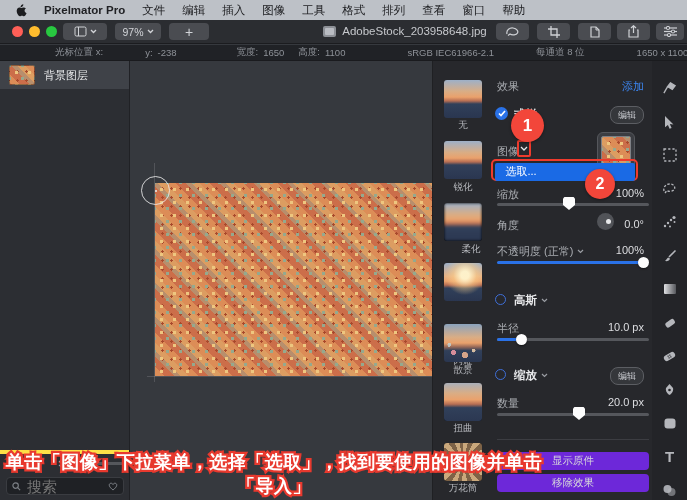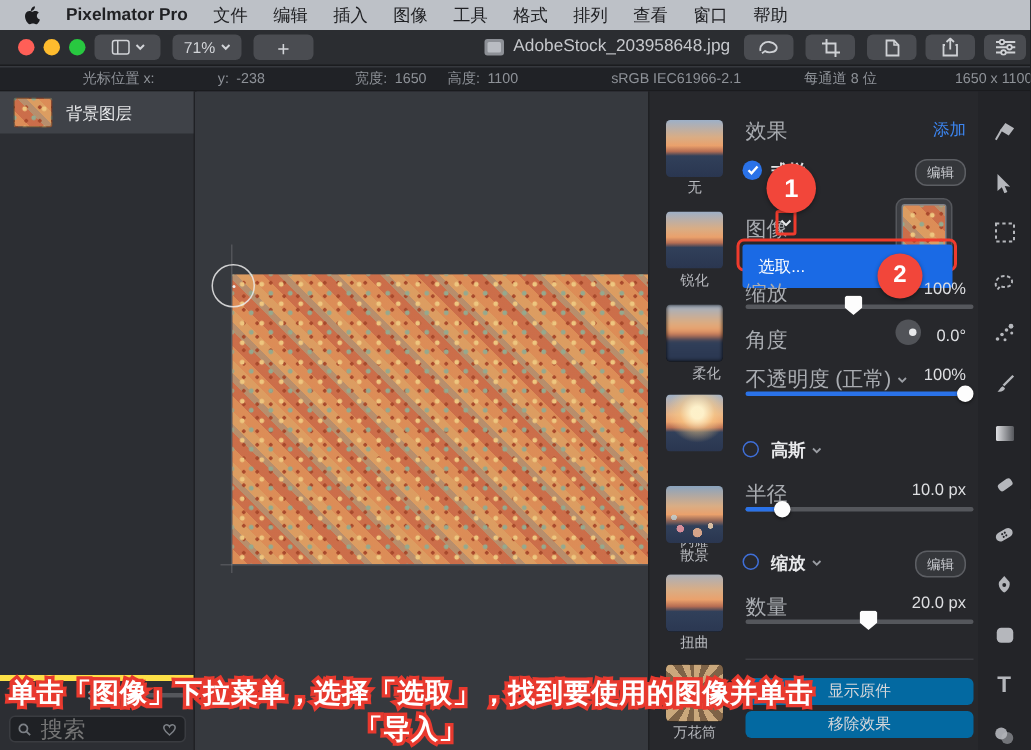--- a/index.html
+++ b/index.html
@@ -41,32 +41,32 @@
   
   .inspector{left:432px;top:61px;width:220px;height:439px;background:#27282c;border-left:1px solid #1f2023;}
   .fx-thumb{left:11px;width:38px;height:38px;border-radius:3px;overflow:hidden;background:#000;}
   .fx-img{width:100%;height:100%;background:linear-gradient(180deg,#9db0c8 0%,#d9ad85 30%,#eaa16c 45%,#b76e53 55%,#31405a 63%,#2a3650 100%),radial-gradient(ellipse 11px 7px at 50% 57%,#1c2430 55%,transparent 60%);}
   .fx-label{left:0;width:60px;text-align:center;color:#b9bbc0;font-size:9.5px;}
   .v-soften{filter:blur(1.5px);}
   .v-shine{background:radial-gradient(circle at 55% 32%,rgba(255,244,205,.95) 12%,rgba(255,210,140,.5) 35%,transparent 60%),linear-gradient(180deg,#9db0c8 0%,#e6b184 35%,#eaa16c 48%,#b76e53 58%,#31405a 66%,#2a3650 100%);}
   .v-bokeh{background:radial-gradient(circle 4px at 25% 75%,rgba(255,160,170,.8) 60%,transparent 65%),radial-gradient(circle 5px at 55% 82%,rgba(255,190,150,.8) 60%,transparent 65%),radial-gradient(circle 3px at 78% 70%,rgba(255,220,180,.8) 60%,transparent 65%),radial-gradient(circle 3px at 14% 55%,rgba(190,220,230,.7) 60%,transparent 65%),linear-gradient(180deg,#8aa3be 0%,#d9ad85 35%,#eaa16c 50%,#9a6a58 60%,#31405a 70%,#2a3650 100%);}
   .v-distort{transform:skewX(-8deg) scale(1.15);}
   .v-kaleido{background:repeating-conic-gradient(from 0deg at 50% 50%,#caa87c 0 14deg,#7e6347 14deg 28deg),radial-gradient(circle at 50% 50%,#f3e0b5 8%,transparent 30%);background-blend-mode:overlay;}
-  .ctl-label{color:#a9acb1;font-size:14px;}
+  .ctl-label{color:#a9acb1;font-size:11px;}
   .ctl-bold{color:#e8e9eb;font-size:11.5px;font-weight:bold;}
   .ctl-val{color:#dddee1;font-size:11px;text-align:right;}
   .track{height:3px;background:#55575c;border-radius:2px;}
   .track-blue{height:3px;background:#2a72e8;border-radius:2px;}
   .thumb-dot{width:11px;height:11px;background:#fdfdfd;border-radius:50%;box-shadow:0 1px 2px rgba(0,0,0,.5);}
   .thumb-shield{width:12px;height:13px;background:#fdfdfd;clip-path:polygon(50% 100%,0 62%,0 12%,12% 0,88% 0,100% 12%,100% 62%);box-shadow:0 1px 2px rgba(0,0,0,.5);}
   .pill{border:1px solid #5c5e63;border-radius:8px;color:#c9cbd0;font-size:9px;padding:1.5px 7px;background:#35373b;}
   .blue-link{color:#3c86f2;font-size:11px;}
   .check-circle{width:13px;height:13px;border-radius:50%;background:#2a72e8;display:flex;align-items:center;justify-content:center;}
   .radio-circle{width:11px;height:11px;border-radius:50%;border:1.5px solid #3f6fd8;background:transparent;}
-  .gray-btn{left:64px;width:152px;height:18px;background:#0369a1;border-radius:4px;color:#d6d7da;font-size:10.5px;display:flex;align-items:center;justify-content:center;}
+  .gray-btn{left:64px;width:152px;height:18px;background:#6d28d9;border-radius:4px;color:#d6d7da;font-size:10.5px;display:flex;align-items:center;justify-content:center;}
   .badge{background:#f2463a;border-radius:50%;color:#fff;font-weight:bold;display:flex;align-items:center;justify-content:center;box-shadow:0 1px 3px rgba(0,0,0,.4);}
   .red-box{border:2.5px solid #ef3b2d;border-radius:5px;}
   .menu-sel{background:#1a6ae5;border-radius:2px;color:#fff;font-size:11px;display:flex;align-items:center;padding-left:11px;}
   
   .toolstrip{left:652px;top:61px;width:35px;height:439px;background:#232428;display:flex;flex-direction:column;align-items:center;padding-top:15px;gap:9.5px;}
   .tool{width:24px;height:24px;display:flex;align-items:center;justify-content:center;color:#b5b7bc;border-radius:5px;flex:0 0 auto;}
   .tool svg{display:block;}
   
   .annotation{left:0;top:450px;width:548px;text-align:center;font-size:18px;font-weight:bold;color:#fff;z-index:50;
     -webkit-text-stroke:4.5px #e8392e;paint-order:stroke fill;letter-spacing:.5px;}
@@ -102,21 +102,21 @@
     <div class="abs tbtn" style="left:63px;width:44px;">
       <svg width="13" height="11" viewBox="0 0 13 11">
           <rect x="1" y="1" width="11" height="9" rx="1.5" fill="none" stroke="#d2d4d8"></rect>
           <line x1="4.5" y1="1" x2="4.5" y2="10" stroke="#d2d4d8"></line>
         </svg>
       <svg width="7" height="5" viewBox="0 0 7 5">
           <polyline points="1,1 3.5,3.5 6,1" fill="none" stroke="#d2d4d8" stroke-width="1.3"></polyline>
         </svg>
     </div>
     <div class="abs tbtn" style="left:115px;width:46px;">
-      <span>71%</span>
+      <span>97%</span>
       <svg width="7" height="5" viewBox="0 0 7 5">
           <polyline points="1,1 3.5,3.5 6,1" fill="none" stroke="#d2d4d8" stroke-width="1.3"></polyline>
         </svg>
     </div>
     <div class="abs tbtn" style="left:169px;width:40px;font-size:14px;">
         <span>+</span>
       </div>
     <div class="abs title">
       <span class="proxy"></span>
       <span>AdobeStock_203958648.jpg</span>
@@ -255,21 +255,21 @@
           <polyline points="1,1 4,4 7,1" fill="none" stroke="#e8e9eb" stroke-width="1.3"></polyline>
         </svg>
     </div>
     <div class="abs badge" style="left:78px;top:48px;width:33px;height:33px;font-size:17px;">1</div>
 
     <div class="abs" style="left:164px;top:71px;width:38px;height:43px;background:#3b3d42;border-radius:6px;border:1px solid #55575c;padding:3px;">
       <div class="pattern" style="width:100%;height:100%;border-radius:2px;border:1px solid #7e8085;"></div>
     </div>
 
     <div class="abs red-box" style="left:58px;top:98px;width:147px;height:22px;">
-      <div class="menu-sel" style="margin:1.5px;height:29px;text-align:right;">
+      <div class="menu-sel" style="margin:1.5px;height:18px;text-align:right;">
           <span>选取...</span>
         </div>
     </div>
     <div class="abs badge" style="left:152px;top:108px;width:30px;height:30px;font-size:16px;">2</div>
 
     <div class="abs ctl-label" style="left:64px;top:126px;">缩放</div>
     <div class="abs ctl-val" style="right:8px;top:126px;">100%</div>
     <div class="abs track" style="left:64px;top:142px;width:152px;"></div>
     <div class="abs thumb-shield" style="left:130px;top:136px;"></div>
 

